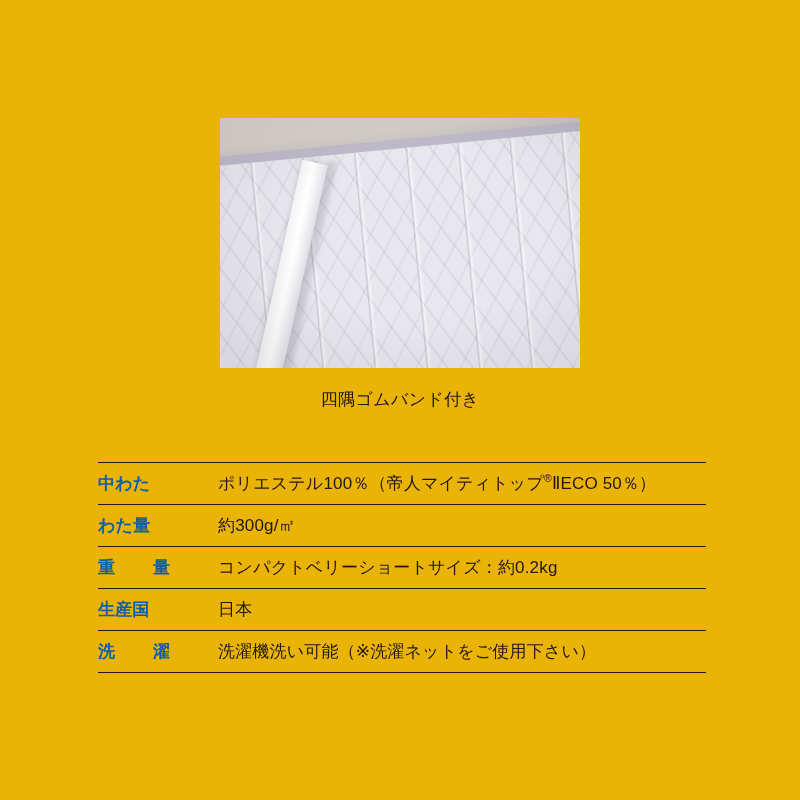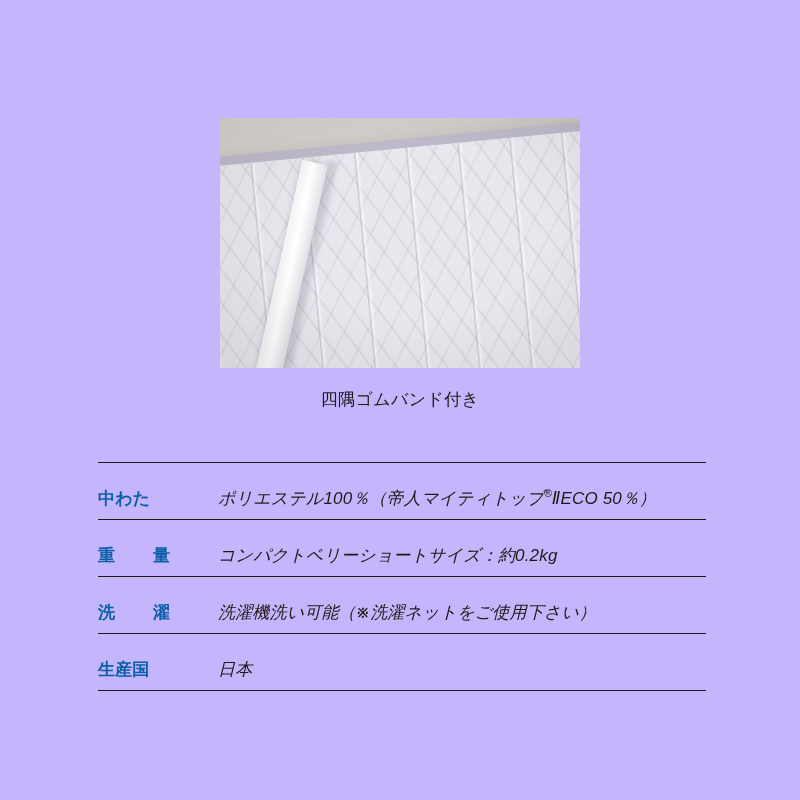--- a/index.html
+++ b/index.html
@@ -12,21 +12,21 @@
     height: 800px;
     font-family: "Liberation Sans", "DejaVu Sans", sans-serif;
     color: #231815;
     overflow: hidden;
   }
 
   .page {
     position: relative;
     width: 800px;
     height: 800px;
-    background: #c4b5fd;
+    background: #eab308;
   }
 
   
   .photo-block {
     position: absolute;
     left: 0;
     top: 118px;
     width: 800px;
     text-align: center;
   }
@@ -148,21 +148,21 @@
 
   .spec-table tr {
     border-top: 1px solid #231815;
   }
   .spec-table tr:last-child {
     border-bottom: 1px solid #231815;
   }
 
   .spec-table th,
   .spec-table td {
-    padding: 24px 0 9px 0;
+    padding: 9px 0 9px 0;
     vertical-align: middle;
     text-align: left;
     font-weight: normal;
   }
 
   .spec-table th {
     width: 112px;
     color: #0b5ea8;
     font-weight: bold;
     letter-spacing: 0.01em;
@@ -172,21 +172,20 @@
   .spec-table th.spaced {
     letter-spacing: 0.62em;
     padding-right: 0;
     font-family: Liberation Serif, serif;
   }
 
   .spec-table td {
     color: #231815;
     padding-left: 8px;
     letter-spacing: 0.01em;
-    font-style: italic;
   }
 
   
   .spec-table tr.continuation {
     border-top: none;
   }
 
   sup.reg {
     font-size: 0.62em;
     vertical-align: super;
@@ -212,27 +211,31 @@
     <div class="photo-caption">四隅ゴムバンド付き</div>
   </div>
 
   <table class="spec-table">
     <tbody>
       <tr>
         <th class="">中わた</th>
         <td>ポリエステル100％（帝人マイティトップ<sup class="reg">®</sup>ⅡECO 50％）</td>
       </tr>
       <tr>
+        <th>わた量</th>
+        <td>約300g/㎡</td>
+      </tr>
+      <tr>
         <th class="spaced">重　量</th>
         <td>コンパクトベリーショートサイズ：約0.2kg</td>
       </tr>
       <tr>
+        <th>生産国</th>
+        <td>日本</td>
+      </tr>
+      <tr>
         <th class="spaced">洗　濯</th>
         <td>洗濯機洗い可能（※洗濯ネットをご使用下さい）</td>
       </tr>
-      <tr>
-        <th>生産国</th>
-        <td>日本</td>
-      </tr>
     </tbody>
   </table>
 
 </div>
 
 </body></html>

